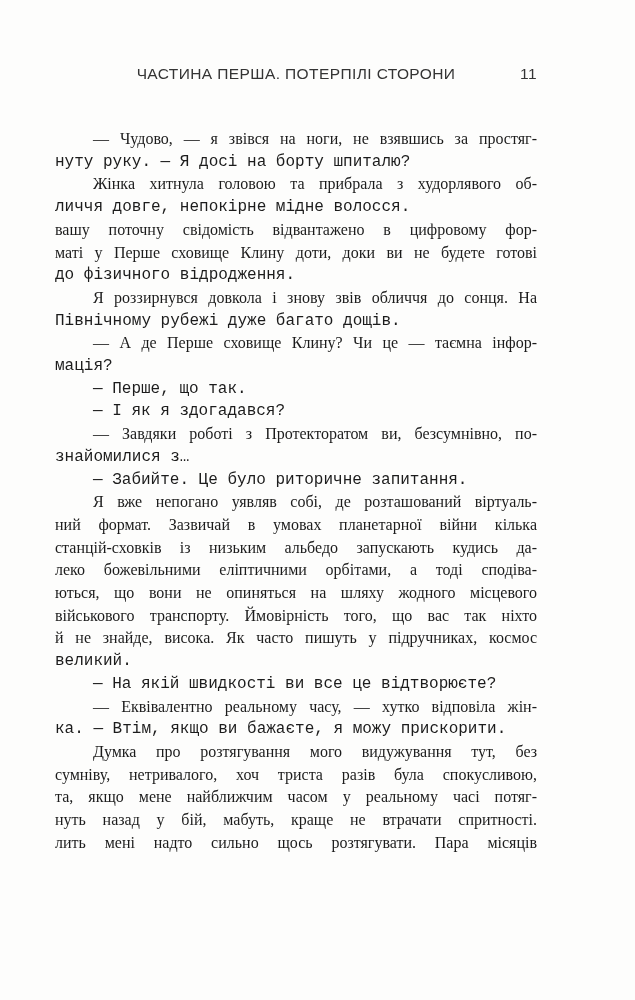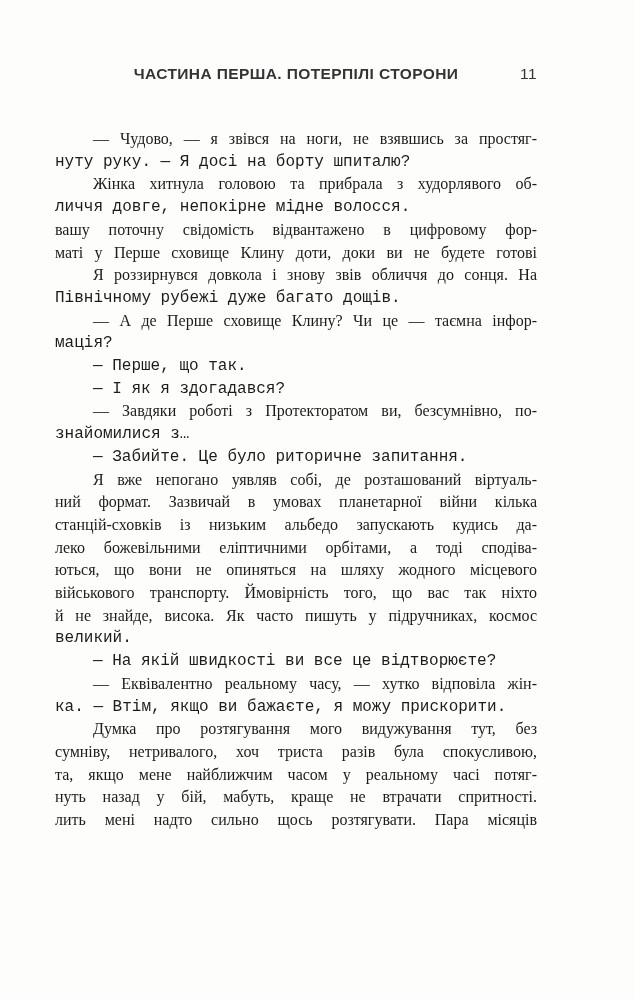--- a/index.html
+++ b/index.html
@@ -26,21 +26,20 @@
     font-size: 15.5px;
     line-height: 20px;
     letter-spacing: 0.4px;
     color: #343434;
   }
   .running-title {
     position: absolute;
     left: 0;
     right: 0;
     text-align: center;
-    font-weight: bold;
   }
   .folio {
     position: absolute;
     right: 0;
     top: 0;
     text-align: right;
   }
   .body-text {
     position: absolute;
     left: 55px;
@@ -71,20 +70,21 @@
         <div class="line first">— Чудово, — я звівся на ноги, не взявшись за простяг-</div>
         <div class="line left">нуту руку. — Я досі на борту шпиталю?</div>
       </div>
       <div class="para">
         <div class="line first">Жінка хитнула головою та прибрала з худорлявого об-</div>
         <div class="line left">личчя довге, непокірне мідне волосся.</div>
       </div>
       <div class="para">
         <div class="line">вашу поточну свідомість відвантажено в цифровому фор-</div>
         <div class="line">маті у Перше сховище Клину доти, доки ви не будете готові</div>
+        <div class="line left">до фізичного відродження.</div>
       </div>
       <div class="para">
         <div class="line first">Я роззирнувся довкола і знову звів обличчя до сонця. На</div>
         <div class="line left">Північному рубежі дуже багато дощів.</div>
       </div>
       <div class="para">
         <div class="line first">— А де Перше сховище Клину? Чи це — таємна інфор-</div>
         <div class="line left">мація?</div>
       </div>
       <div class="para">

